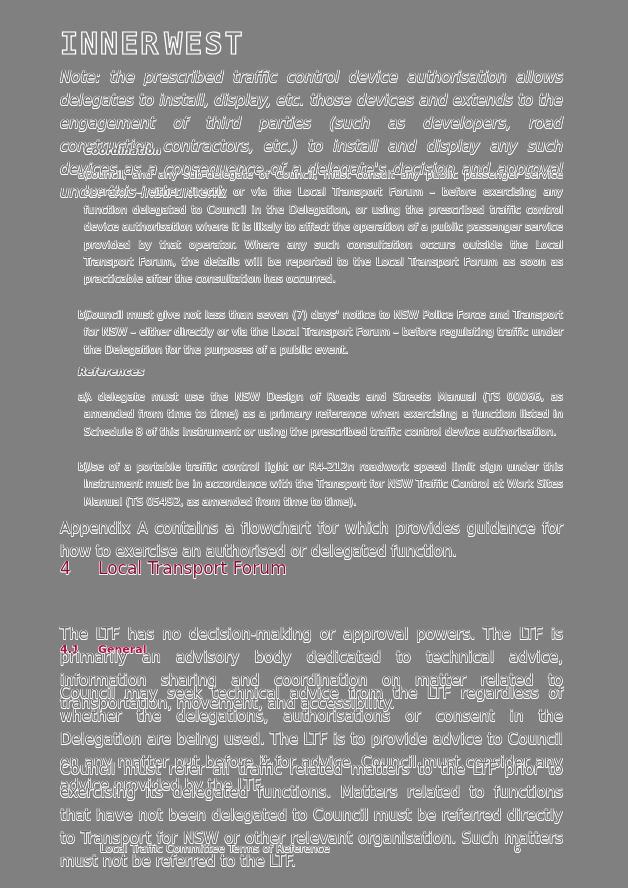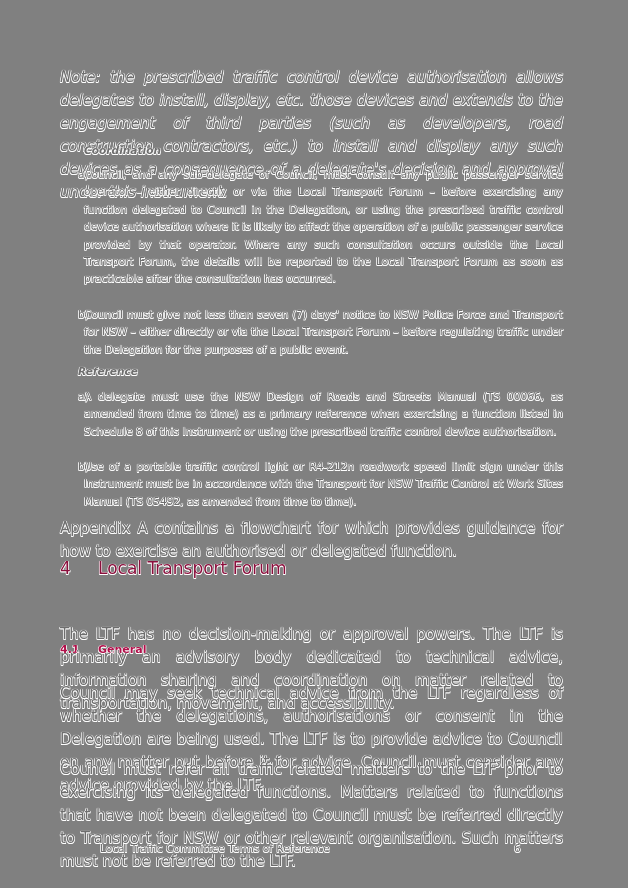--- a/index.html
+++ b/index.html
@@ -19,36 +19,38 @@
   .h1 .n { display:inline-block; width:38px; }
   .h2 { position:absolute; left:60px; top:600px; font-size:11px; color:#b0104a; font-weight:bold; }
   .h2 .n { display:inline-block; width:38px;margin-top:43px; }
   .footer { position:absolute; top:842px; left:60px; font-size:10.6px;padding-left:40px; }
   .pagenum { position:absolute; top:842px; left:514px; font-size:10.6px; }
 </style>
 </head>
 <body>
 
 <div class="logo">
+  <span>INNER</span>
+  <span>WEST</span>
 </div>
 
 <div class="para note t">Note: the prescribed traffic control device authorisation allows delegates to install, display, etc. those devices and extends to the engagement of third parties (such as developers, road construction contractors, etc.) to install and display any such devices as a consequence of a delegate's decision and approval under this instrument.</div>
 
 <div class="sub t" style="left:60px;top:144px;padding-left:24px;">Coordination</div>
 
 <div class="li t" style="top:166px;">
   <span class="m">a)</span>
   <span class="b">Council, and any sub-delegate of Council, must consult any public passenger service operator – either directly or via the Local Transport Forum – before exercising any function delegated to Council in the Delegation, or using the prescribed traffic control device authorisation where it is likely to affect the operation of a public passenger service provided by that operator. Where any such consultation occurs outside the Local Transport Forum, the details will be reported to the Local Transport Forum as soon as practicable after the consultation has occurred.</span>
 </div>
 <div class="li t" style="top:306px;">
   <span class="m">b)</span>
   <span class="b">Council must give not less than seven (7) days' notice to NSW Police Force and Transport for NSW – either directly or via the Local Transport Forum – before regulating traffic under the Delegation for the purposes of a public event.</span>
 </div>
 
-<div class="sub t" style="left:78px;top:365px;">Reference</div>
+<div class="sub t" style="left:78px;top:365px;">References</div>
 
 <div class="li t" style="top:388px;">
   <span class="m">a)</span>
   <span class="b">A delegate must use the NSW Design of Roads and Streets Manual (TS 00066, as amended from time to time) as a primary reference when exercising a function listed in Schedule 8 of this Instrument or using the prescribed traffic control device authorisation.</span>
 </div>
 <div class="li t" style="top:458px;">
   <span class="m">b)</span>
   <span class="b">Use of a portable traffic control light or R4-212n roadwork speed limit sign under this Instrument must be in accordance with the Transport for NSW Traffic Control at Work Sites Manual (TS 05492, as amended from time to time).</span>
 </div>
 

